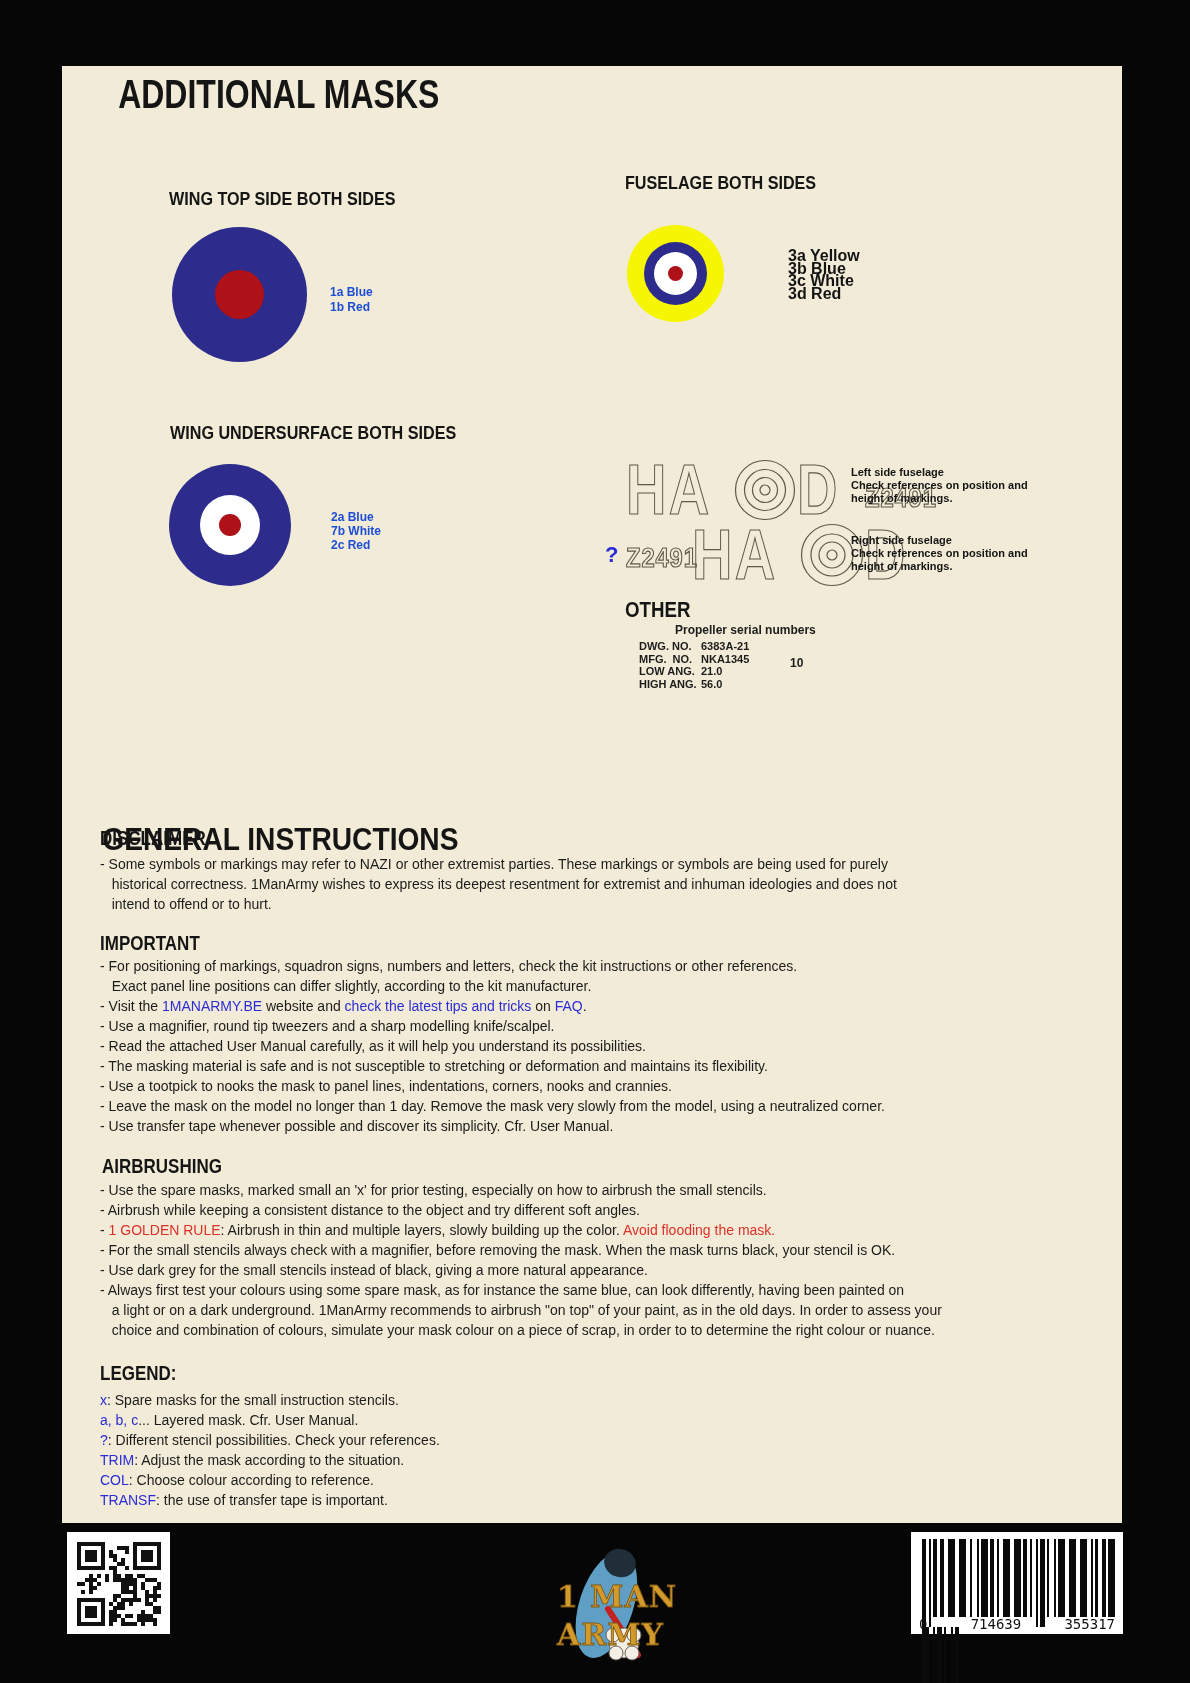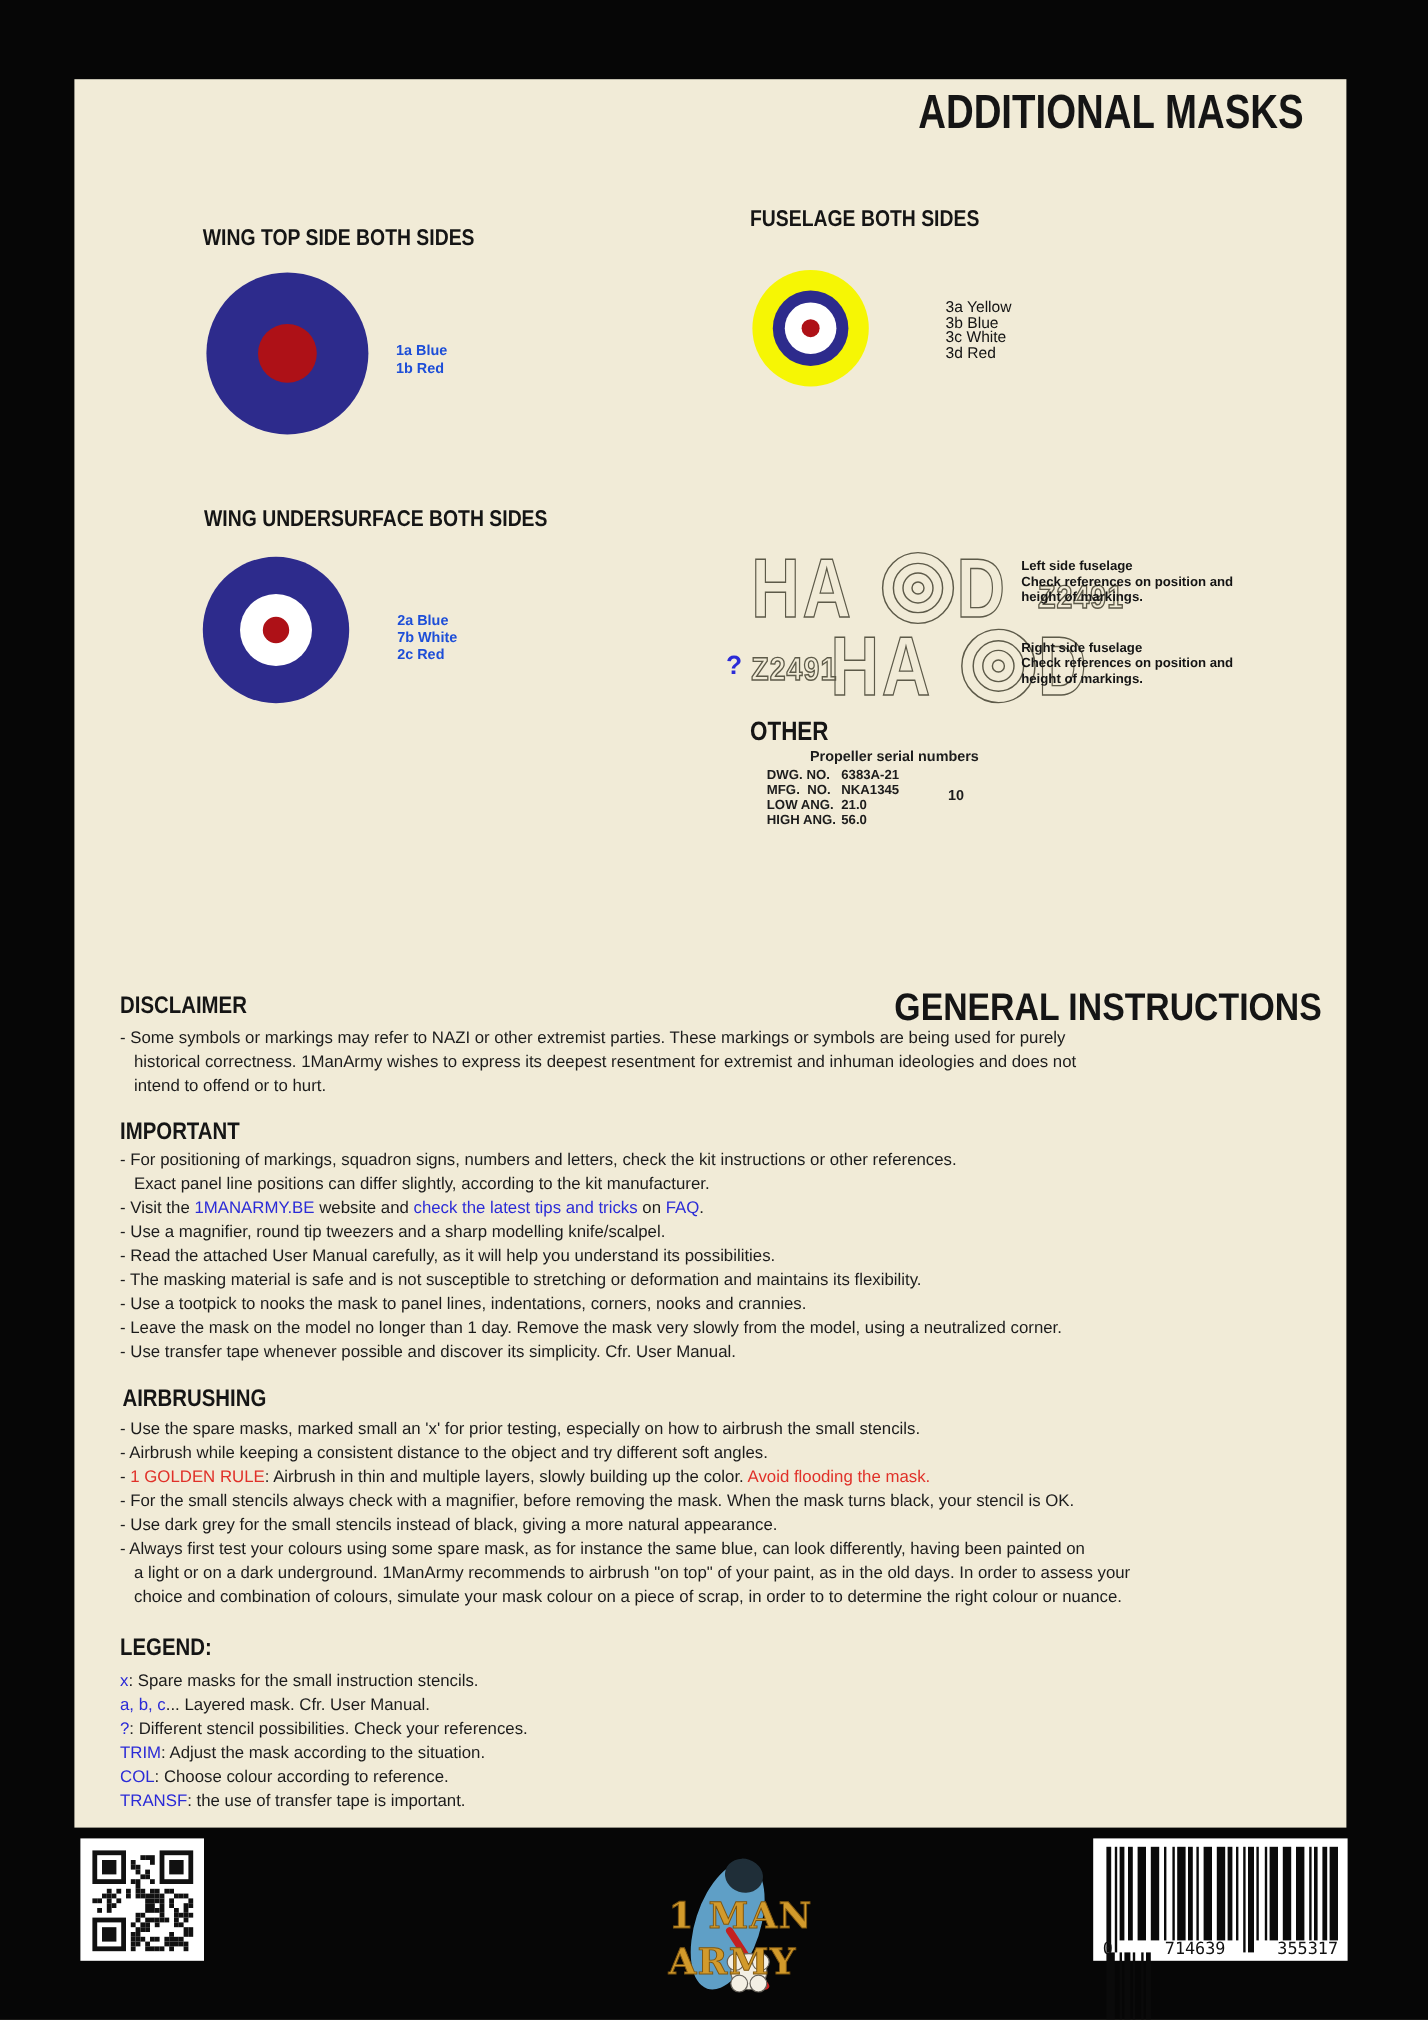--- a/index.html
+++ b/index.html
@@ -6,24 +6,24 @@
   .page{position:relative;width:1190px;height:1683px;background:#060606;overflow:hidden;
         font-family:"Liberation Sans",sans-serif;color:#1c1c1c;}
   .sheet{position:absolute;left:62px;top:66px;width:1060px;height:1457px;background:#f1ebd7;}
   .abs{position:absolute;}
   .cx{display:inline-block;transform:scaleX(.85);transform-origin:0 50%;white-space:nowrap;}
   .cx-c{display:inline-block;transform:scaleX(.8);transform-origin:50% 50%;white-space:nowrap;}
   .h-main{font-weight:bold;font-size:40px;letter-spacing:0px;color:#151515;}
   .h-sec{font-weight:bold;font-size:32px;color:#151515;}
   .h-col{font-weight:bold;font-size:19px;color:#151515;}
   .h-sub{font-weight:bold;font-size:20px;color:#151515;}
-  .center-row{left:4px;width:100%;text-align:right;}
+  .center-row{left:16px;width:100%;text-align:left;}
   .circle{border-radius:50%;position:absolute;}
   .lbl{font-weight:bold;font-size:12px;line-height:15px;color:#1d4ed8;white-space:pre;}
-  .lbl-sm{font-weight:normal;font-size:13px;line-height:12.7px;color:#141414;white-space:pre;}
+  .lbl-sm{font-weight:bold;font-size:16px;line-height:12.7px;color:#141414;white-space:pre;}
   .note{font-weight:bold;font-size:11px;line-height:13px;color:#141414;white-space:pre;}
   .tline{white-space:pre;}
   .body-lines{font-size:14px;line-height:20px;color:#1c1c1c;}
   .seg-link{color:#2b2bd7;}
   .seg-red{color:#e03028;}
   .ol{color:transparent;-webkit-text-stroke:1.2px #5d5a49;font-weight:bold;white-space:nowrap;}
   .ol-big{font-size:70px;letter-spacing:3px;transform:scaleX(.8);transform-origin:0 50%;display:inline-block;}
   .ol-serial{font-size:27px;letter-spacing:1px;transform:scaleX(.88);transform-origin:0 50%;display:inline-block;}
   .code-row{display:flex;align-items:center;}
   .q-mark{color:#2b2bd7;font-weight:bold;font-size:22px;}

